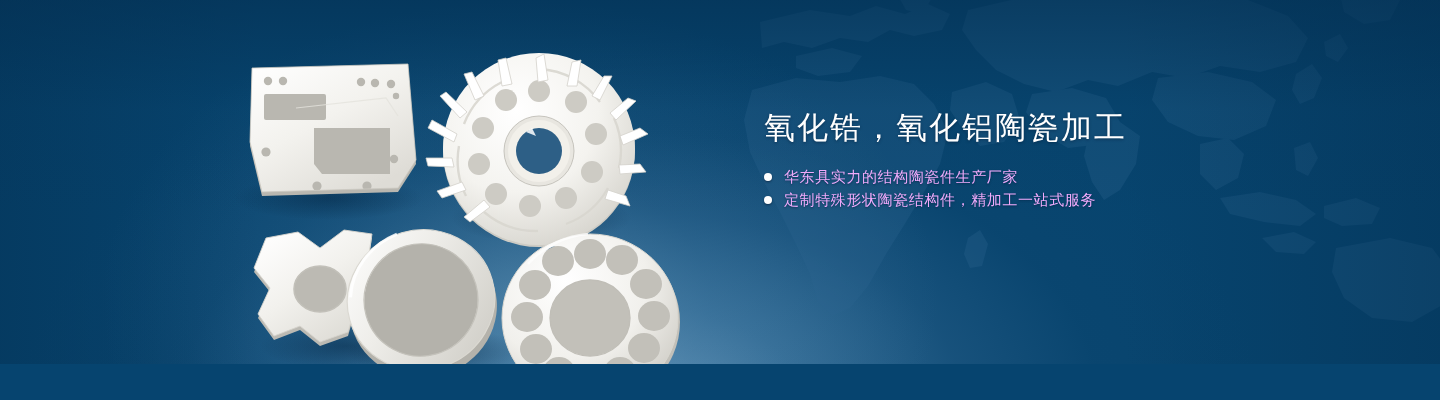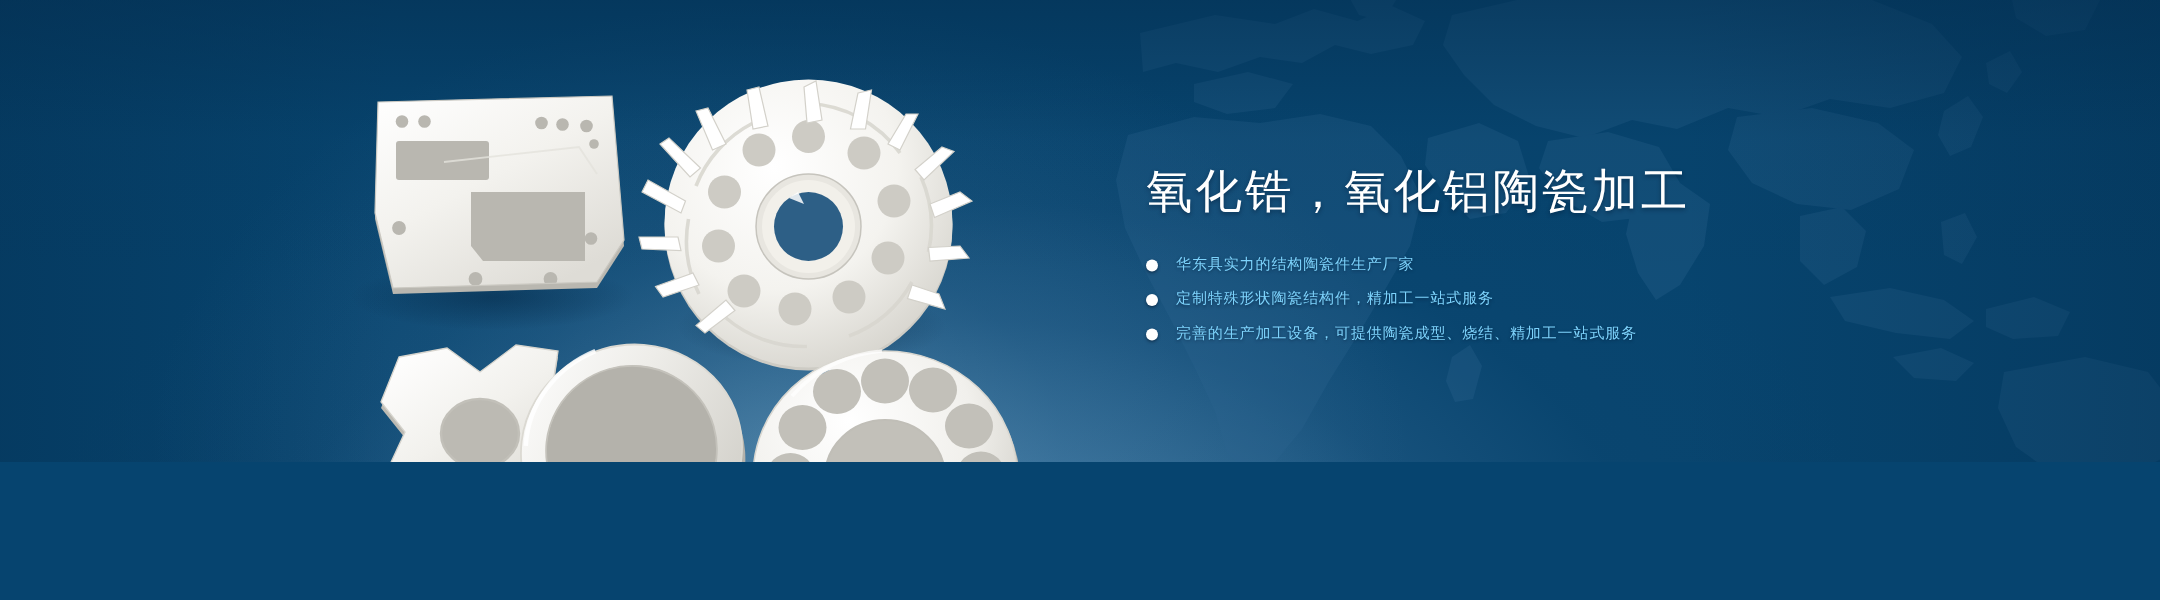--- a/index.html
+++ b/index.html
@@ -3,21 +3,21 @@
 <meta charset="utf-8">
 <style>
   html, body {
     margin: 0;
     padding: 0;
     background: #06446f;
   }
   #banner {
     position: relative;
     width: 1440px;
-    height: 308px;
+    height: 364px;
     overflow: hidden;
     font-family: "Liberation Sans", "DejaVu Sans", sans-serif;
     background: #064570;
   }
 
   
   .bg-base {
     position: absolute;
     inset: 0;
     background: #07446e;
@@ -104,22 +104,22 @@
   .dot {
     flex: 0 0 auto;
     width: 8px;
     height: 8px;
     border-radius: 50%;
     background: #ffffff;
     margin-right: 12px;
     box-shadow: 0 1px 2px rgba(0,15,35,0.5);
   }
   .btxt {
-    color: #7dd3fc;
-    font-size: 10px;
+    color: #f0abfc;
+    font-size: 15px;
     line-height: 18px;
     letter-spacing: 0.6px;
     white-space: nowrap;
     text-shadow: 0 1px 2px rgba(0,20,45,0.5);
   }
 </style>
 </head>
 <body>
 
 <div id="banner">
@@ -365,20 +365,16 @@
     <h1 class="headline">氧化锆，氧化铝陶瓷加工</h1>
     <ul class="bullets">
       <li>
         <span class="dot"></span>
         <span class="btxt">华东具实力的结构陶瓷件生产厂家</span>
       </li>
       <li>
         <span class="dot"></span>
         <span class="btxt">定制特殊形状陶瓷结构件，精加工一站式服务</span>
       </li>
-      <li>
-        <span class="dot"></span>
-        <span class="btxt">完善的生产加工设备，可提供陶瓷成型、烧结、精加工一站式服务</span>
-      </li>
     </ul>
   </div>
 
 </div>
 
 </body></html>

